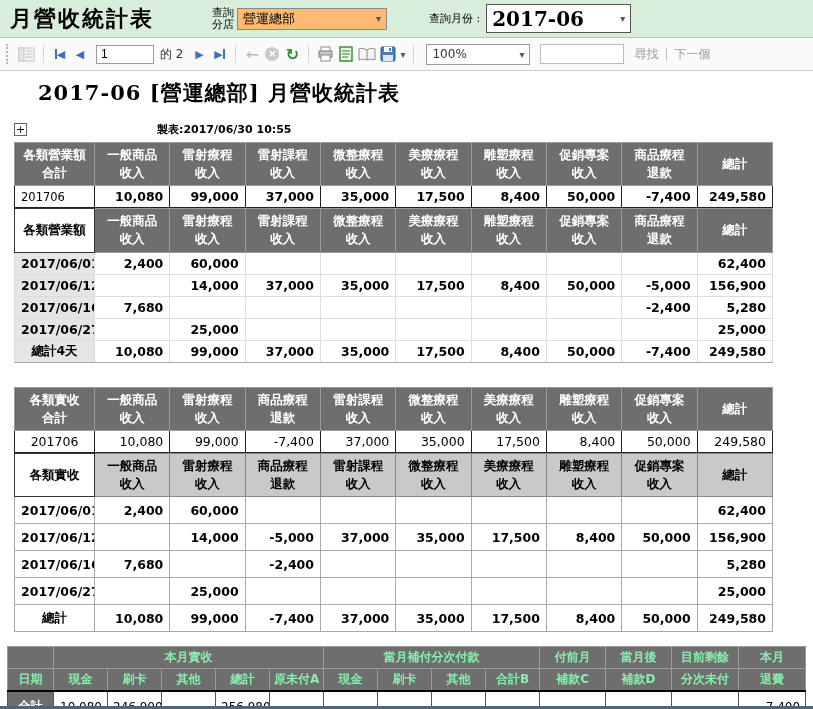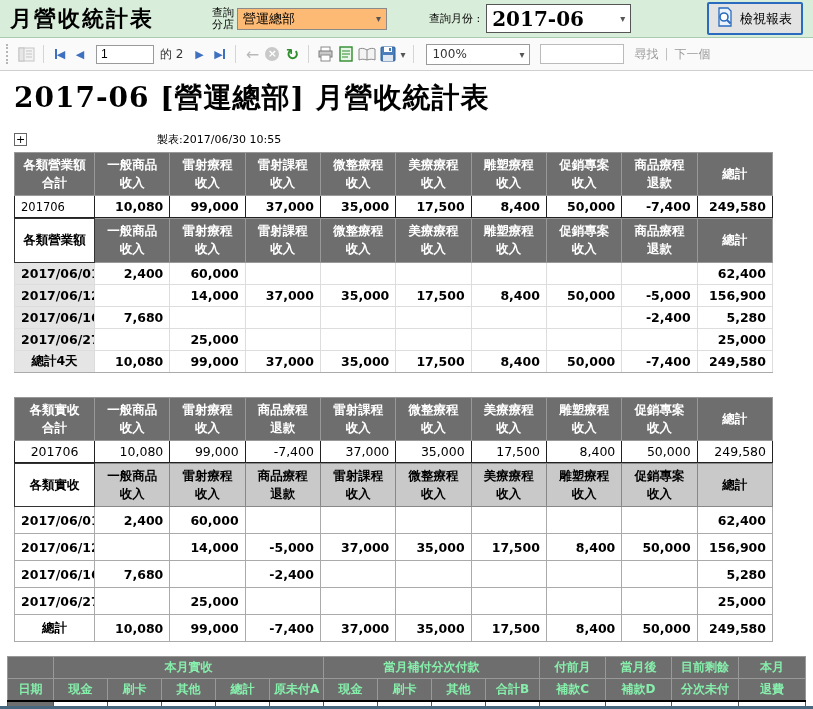--- a/index.html
+++ b/index.html
@@ -43,26 +43,26 @@
   .back-icon { font-size:16px; }
   .zoom-combo { width:104px; height:21px; border:1px solid #9a9a9a; background:#fff;
                 display:flex; align-items:center; justify-content:space-between;
                 padding:0 5px; font-size:12px; margin:0 6px; }
   .find-input { width:84px; height:20px; border:1px solid #bbb; margin:0 10px 0 4px; }
   .find-label, .next-label { color:#9a9a9a; white-space:nowrap; cursor:pointer; }
   .gray-sep { color:#c0c0c0; margin:0 6px; }
 
   
   .report { padding:8px 0 0 14px; background:#fff; }
-  .report-title { font-family:"DejaVu Serif", serif; font-size:28px; font-weight:bold;
-                  letter-spacing:1px; margin-bottom:14px; }
+  .report-title { font-family:"DejaVu Serif", serif; font-size:21px; font-weight:bold;
+                  letter-spacing:1px; margin-bottom:14px;margin-left:24px; }
   .meta-row { display:flex; align-items:center; height:16px; margin-bottom:5px; }
   .expand-box { width:13px; height:13px; border:1px solid #666; font-size:11px; line-height:11px;
                 text-align:center; color:#000; cursor:pointer; }
-  .made-label { font-size:11px; margin-left:130px; }
+  .made-label { font-size:11px; margin-left:130px;font-weight:bold; }
 
   table { border-collapse:collapse; table-layout:fixed; }
   .rpt { width:759px; }
   .rpt th { font-size:12.5px; font-weight:bold; padding:3px 2px; line-height:1.45; }
   .rpt td { font-size:12.5px; height:22px; padding:1px 6px; text-align:right; white-space:nowrap; overflow:hidden; }
   .rpt td:first-child { text-align:center; }
 
   .dark th { background:#6e6e6e; color:#fff; border:1px solid #999; }
 
   .t1sum td { border:1px solid #222; font-weight:bold; }
@@ -108,30 +108,20 @@
   </div>
 
   <div class="month-label">查詢月份 :</div>
   <div class="combo month">
     <span>2017-06</span>
     <span class="caret">▾</span>
   </div>
 
   <div class="spacer"></div>
 
-  <button class="view-btn">
-    <span>
-      <svg width="20" height="20" viewBox="0 0 20 20">
-        <path d="M4 1h9l3 3v15H4z" fill="#eaf2fb" stroke="#2a6bbf" stroke-width="1.3"></path>
-        <circle cx="9" cy="10" r="4" fill="#fff" stroke="#2a6bbf" stroke-width="1.6"></circle>
-        <line x1="12" y1="13" x2="15.5" y2="16.5" stroke="#2a6bbf" stroke-width="2"></line>
-      </svg>
-    </span>
-    <span>檢視報表</span>
-  </button>
 </div>
 
 <div class="toolbar">
   <span class="grip"></span>
 
   <span class="tb-btn disabled">
     <svg width="17" height="15" viewBox="0 0 17 15" opacity="0.55">
       <rect x="1" y="1" width="15" height="13" fill="#eee" stroke="#999"></rect>
       <rect x="1" y="1" width="5" height="13" fill="#d7d7d7" stroke="#999"></rect>
       <line x1="8" y1="4" x2="14" y2="4" stroke="#999"></line>

